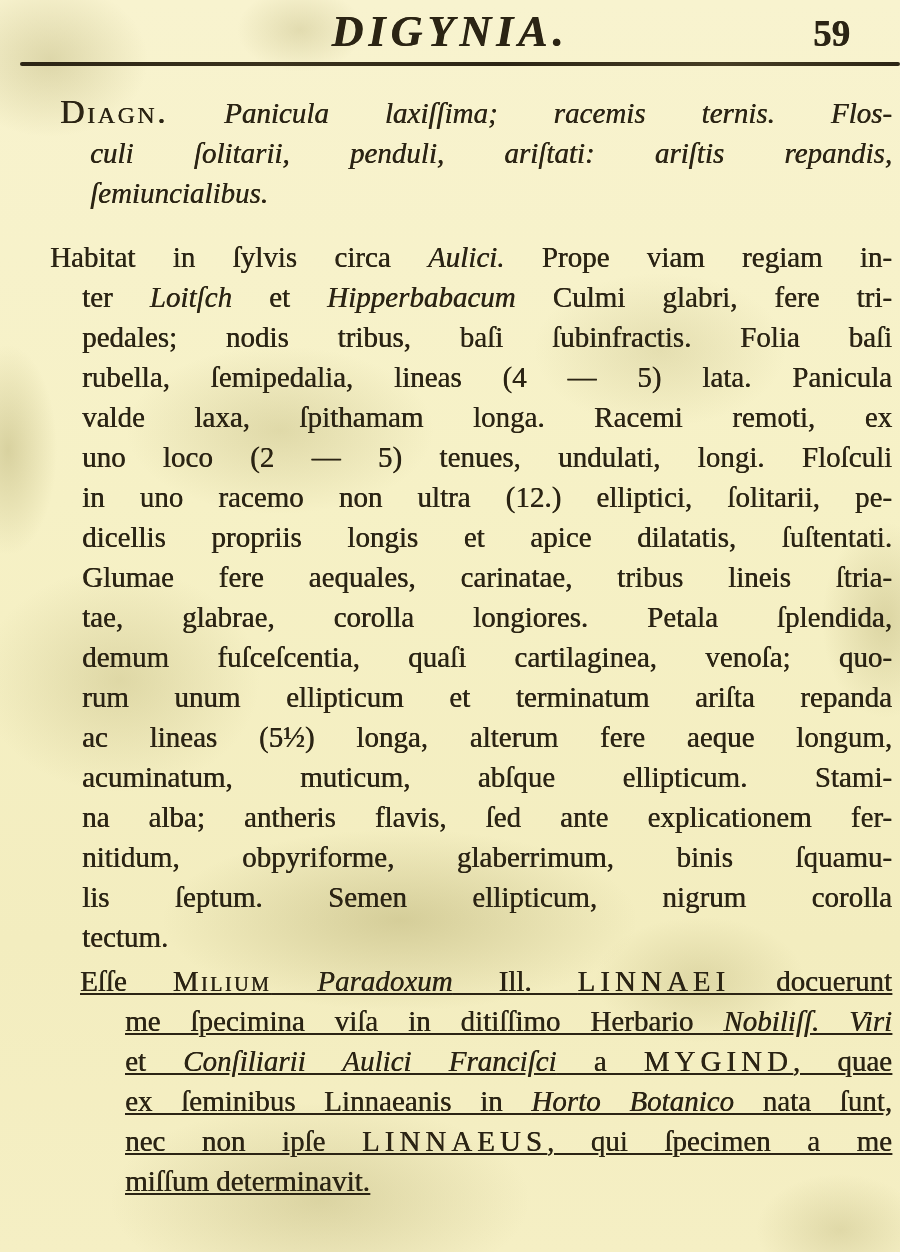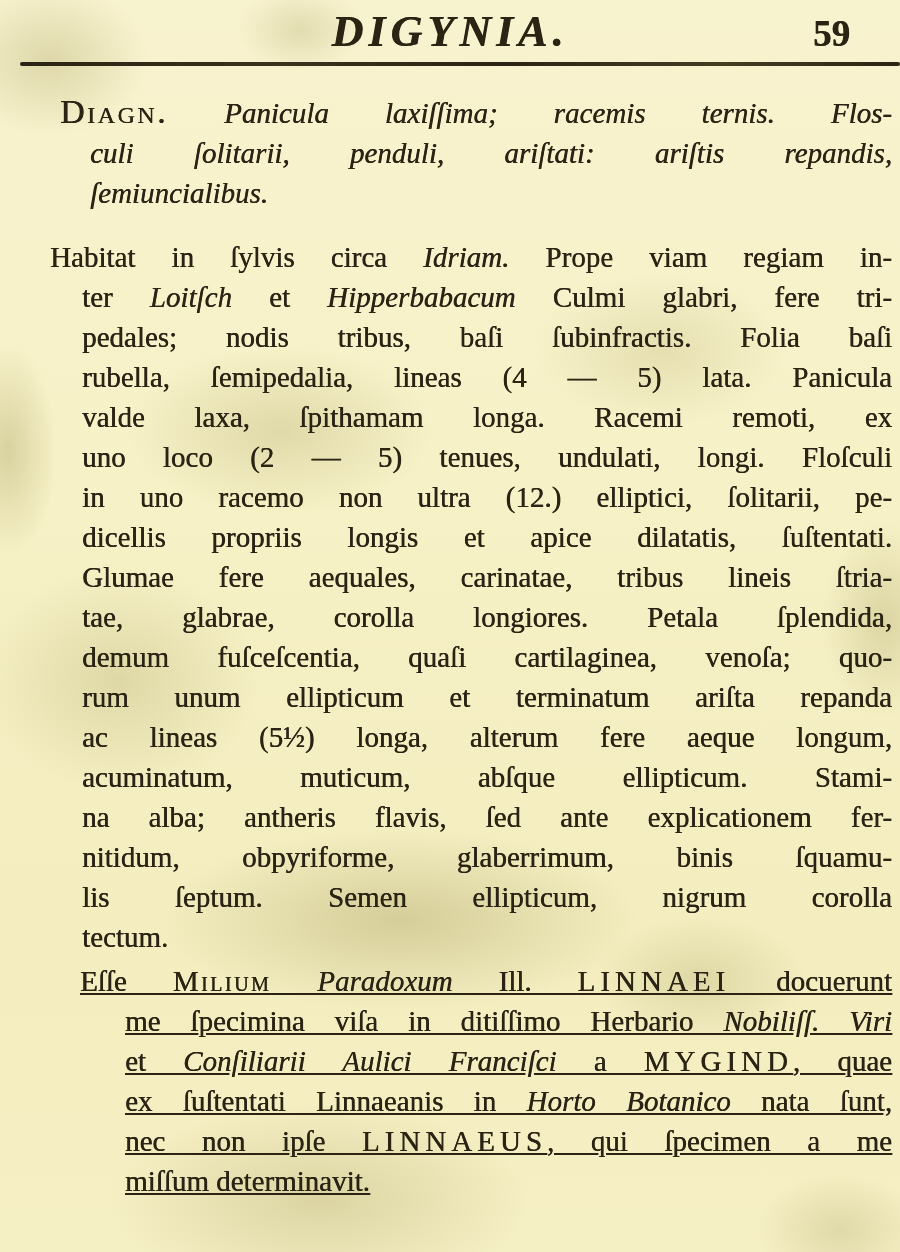--- a/index.html
+++ b/index.html
@@ -77,21 +77,21 @@
     <div class="pagenum">59</div>
   </div>
   <div class="rule"></div>
   <div class="text-block">
       <div class="para para-diagn">
         <div class="line first"><span class="seg-sc">Diagn.</span><span class="seg-i"> Panicula laxiſſima; racemis ternis. Flos-</span></div>
         <div class="line"><span class="seg-i">culi ſolitarii, penduli, ariſtati: ariſtis repandis,</span></div>
         <div class="line end"><span class="seg-i">ſemiuncialibus.</span></div>
       </div>
       <div class="para para-habitat">
-        <div class="line first"><span class="seg-r">Habitat in ſylvis circa </span><span class="seg-i">Idriam.</span><span class="seg-r"> Prope viam regiam in-</span></div>
+        <div class="line first"><span class="seg-r">Habitat in ſylvis circa </span><span class="seg-i">Aulici.</span><span class="seg-r"> Prope viam regiam in-</span></div>
         <div class="line"><span class="seg-r">ter </span><span class="seg-i">Loitſch</span><span class="seg-r"> et </span><span class="seg-i">Hipperbabacum</span><span class="seg-r"> Culmi glabri, fere tri-</span></div>
         <div class="line"><span class="seg-r">pedales; nodis tribus, baſi ſubinfractis. Folia baſi</span></div>
         <div class="line"><span class="seg-r">rubella, ſemipedalia, lineas (4 — 5) lata. Panicula</span></div>
         <div class="line"><span class="seg-r">valde laxa, ſpithamam longa. Racemi remoti, ex</span></div>
         <div class="line"><span class="seg-r">uno loco (2 — 5) tenues, undulati, longi. Floſculi</span></div>
         <div class="line"><span class="seg-r">in uno racemo non ultra (12.) elliptici, ſolitarii, pe-</span></div>
         <div class="line"><span class="seg-r">dicellis propriis longis et apice dilatatis, ſuſtentati.</span></div>
         <div class="line"><span class="seg-r">Glumae fere aequales, carinatae, tribus lineis ſtria-</span></div>
         <div class="line"><span class="seg-r">tae, glabrae, corolla longiores. Petala ſplendida,</span></div>
         <div class="line"><span class="seg-r">demum fuſceſcentia, quaſi cartilaginea, venoſa; quo-</span></div>
@@ -100,18 +100,18 @@
         <div class="line"><span class="seg-r">acuminatum, muticum, abſque ellipticum. Stami-</span></div>
         <div class="line"><span class="seg-r">na alba; antheris flavis, ſed ante explicationem fer-</span></div>
         <div class="line"><span class="seg-r">nitidum, obpyriforme, glaberrimum, binis ſquamu-</span></div>
         <div class="line"><span class="seg-r">lis ſeptum. Semen ellipticum, nigrum corolla</span></div>
         <div class="line end"><span class="seg-r">tectum.</span></div>
       </div>
       <div class="para para-esse">
         <div class="line first"><span class="seg-r">Eſſe </span><span class="seg-sc">Milium</span><span class="seg-i"> Paradoxum</span><span class="seg-r"> Ill. </span><span class="seg-c">LINNAEI</span><span class="seg-r"> docuerunt</span></div>
         <div class="line"><span class="seg-r">me ſpecimina viſa in ditiſſimo Herbario </span><span class="seg-i">Nobiliſſ. Viri</span></div>
         <div class="line"><span class="seg-r">et </span><span class="seg-i">Conſiliarii Aulici Franciſci</span><span class="seg-r"> a </span><span class="seg-c">MYGIND</span><span class="seg-r">, quae</span></div>
-        <div class="line"><span class="seg-r">ex ſuſtentati Linnaeanis in </span><span class="seg-i">Horto Botanico</span><span class="seg-r"> nata ſunt,</span></div>
+        <div class="line"><span class="seg-r">ex ſeminibus Linnaeanis in </span><span class="seg-i">Horto Botanico</span><span class="seg-r"> nata ſunt,</span></div>
         <div class="line"><span class="seg-r">nec non ipſe </span><span class="seg-c">LINNAEUS</span><span class="seg-r">, qui ſpecimen a me</span></div>
         <div class="line end"><span class="seg-r">miſſum determinavit.</span></div>
       </div>
     </div>
 </div>
 
 </body></html>

